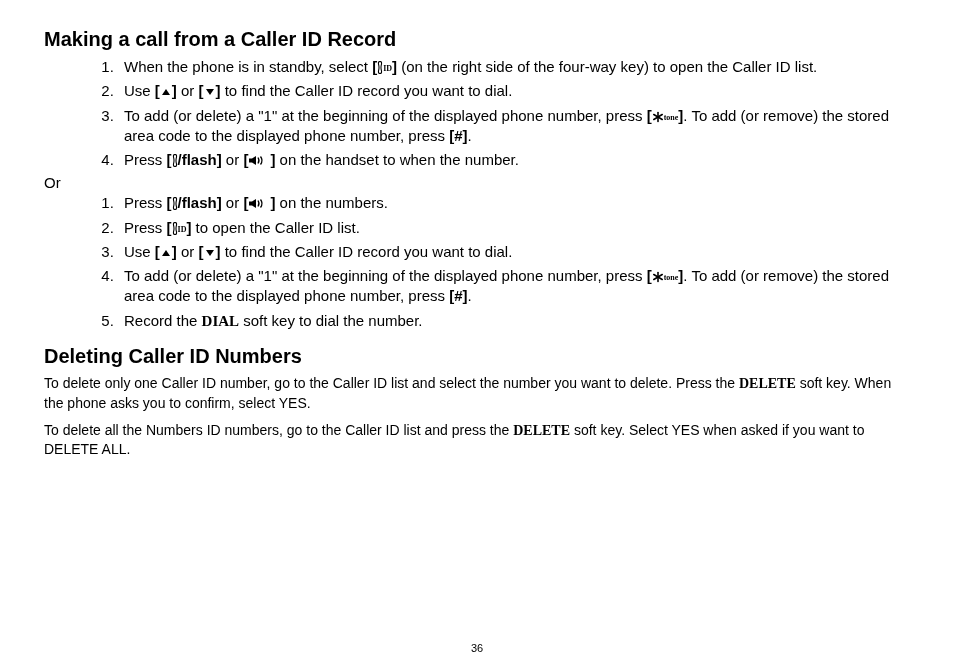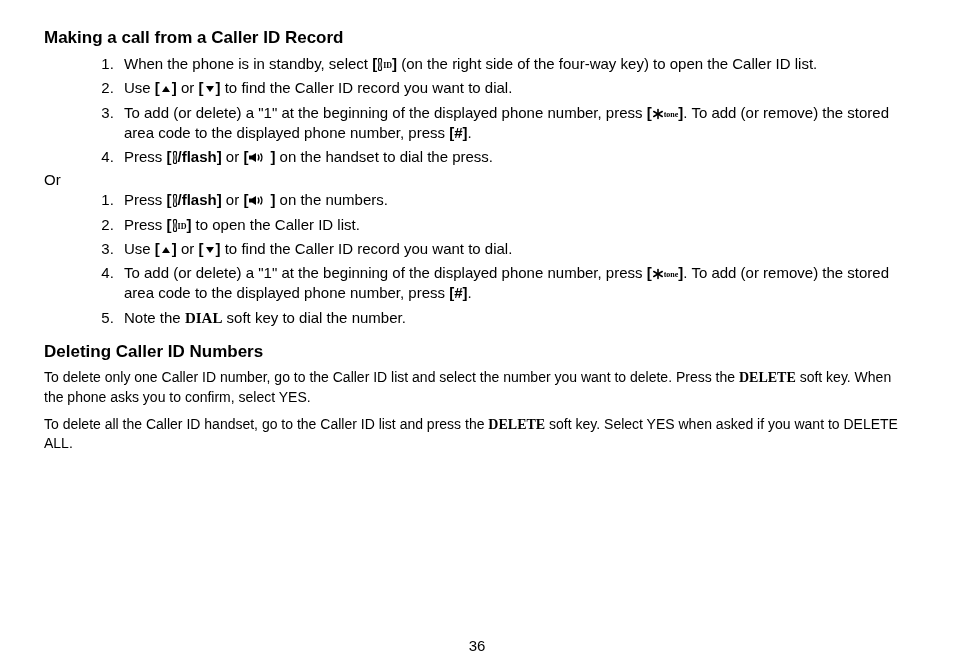--- a/index.html
+++ b/index.html
@@ -11,21 +11,21 @@
     font-family: Arial, Helvetica, sans-serif;
     color: #000;
   }
   .page {
     padding: 28px 44px 0 44px;
     box-sizing: border-box;
     position: relative;
     height: 100%;
   }
   h2 {
-    font-size: 17px;
+    font-size: 20px;
     font-weight: bold;
     margin: 0 0 6px 0;
   }
   ol {
     margin: 0 0 4px 0;
     padding-left: 74px;
     font-size: 15px;
     line-height: 1.35;
   }
   ol li {
@@ -40,21 +40,21 @@
     font-size: 14px;
     margin: 4px 0 8px 0;
     line-height: 1.35;
   }
   .bold { font-weight: bold; font-family: Liberation Serif, serif; }
   .page-num {
     position: absolute;
     left: 0; right: 0;
     bottom: 14px;
     text-align: center;
-    font-size: 15px;
+    font-size: 11px;
   }
   
   .key {
     font-weight: bold;
   }
   svg.icon {
     display: inline-block;
     vertical-align: -2px;
     width: 12px;
     height: 12px;
@@ -125,21 +125,21 @@
     <li>
       <span>To add (or delete) a "1" at the beginning of the displayed phone number, press </span><span class="key">[<svg class="icon">
             <use href="#sym-star"></use>
           </svg><span style="font-family:serif;font-size:8px;font-weight:bold;vertical-align:1px">tone</span>]</span><span>. To add (or remove) the stored area code to the displayed phone number, press </span><span class="key">[<span>#</span>]</span>.
     </li>
     <li>
       <span>Press </span><span class="key">[<svg class="icon-tall">
             <use href="#sym-phone"></use>
           </svg><span>/flash</span>]</span><span> or </span><span class="key">[<svg class="icon-wide">
             <use href="#sym-speaker"></use>
-          </svg>]</span><span> on the handset to dial the press.</span>
+          </svg>]</span><span> on the handset to when the number.</span>
     </li>
   </ol>
 
   <div class="or">Or</div>
 
   <ol>
     <li>
       <span>Press </span><span class="key">[<svg class="icon-tall">
             <use href="#sym-phone"></use>
           </svg><span>/flash</span>]</span><span> or </span><span class="key">[<svg class="icon-wide">
@@ -157,27 +157,27 @@
           </svg>]</span><span> or </span><span class="key">[<svg class="icon">
             <use href="#sym-down"></use>
           </svg>]</span><span> to find the Caller ID record you want to dial.</span>
     </li>
     <li>
       <span>To add (or delete) a "1" at the beginning of the displayed phone number, press </span><span class="key">[<svg class="icon">
             <use href="#sym-star"></use>
           </svg><span style="font-family:serif;font-size:8px;font-weight:bold;vertical-align:1px">tone</span>]</span><span>. To add (or remove) the stored area code to the displayed phone number, press </span><span class="key">[<span>#</span>]</span>.
     </li>
     <li>
-      <span>Note the </span><span class="bold">DIAL</span><span> soft key to dial the number.</span>
+      <span>Record the </span><span class="bold">DIAL</span><span> soft key to dial the number.</span>
     </li>
   </ol>
 
   <h2 style="margin-top:14px">Deleting Caller ID Numbers</h2>
 
   <p class="body">
     <span>To delete only one Caller ID number, go to the Caller ID list and select the number you want to delete. Press the </span><span class="bold">DELETE</span><span> soft key. When the phone asks you to confirm, select YES.</span>
   </p>
   <p class="body">
-    <span>To delete all the Caller ID handset, go to the Caller ID list and press the </span><span class="bold">DELETE</span><span> soft key. Select YES when asked if you want to DELETE ALL.</span>
+    <span>To delete all the Numbers ID numbers, go to the Caller ID list and press the </span><span class="bold">DELETE</span><span> soft key. Select YES when asked if you want to DELETE ALL.</span>
   </p>
 
   <div class="page-num">36</div>
 </div>
 
 </body></html>

